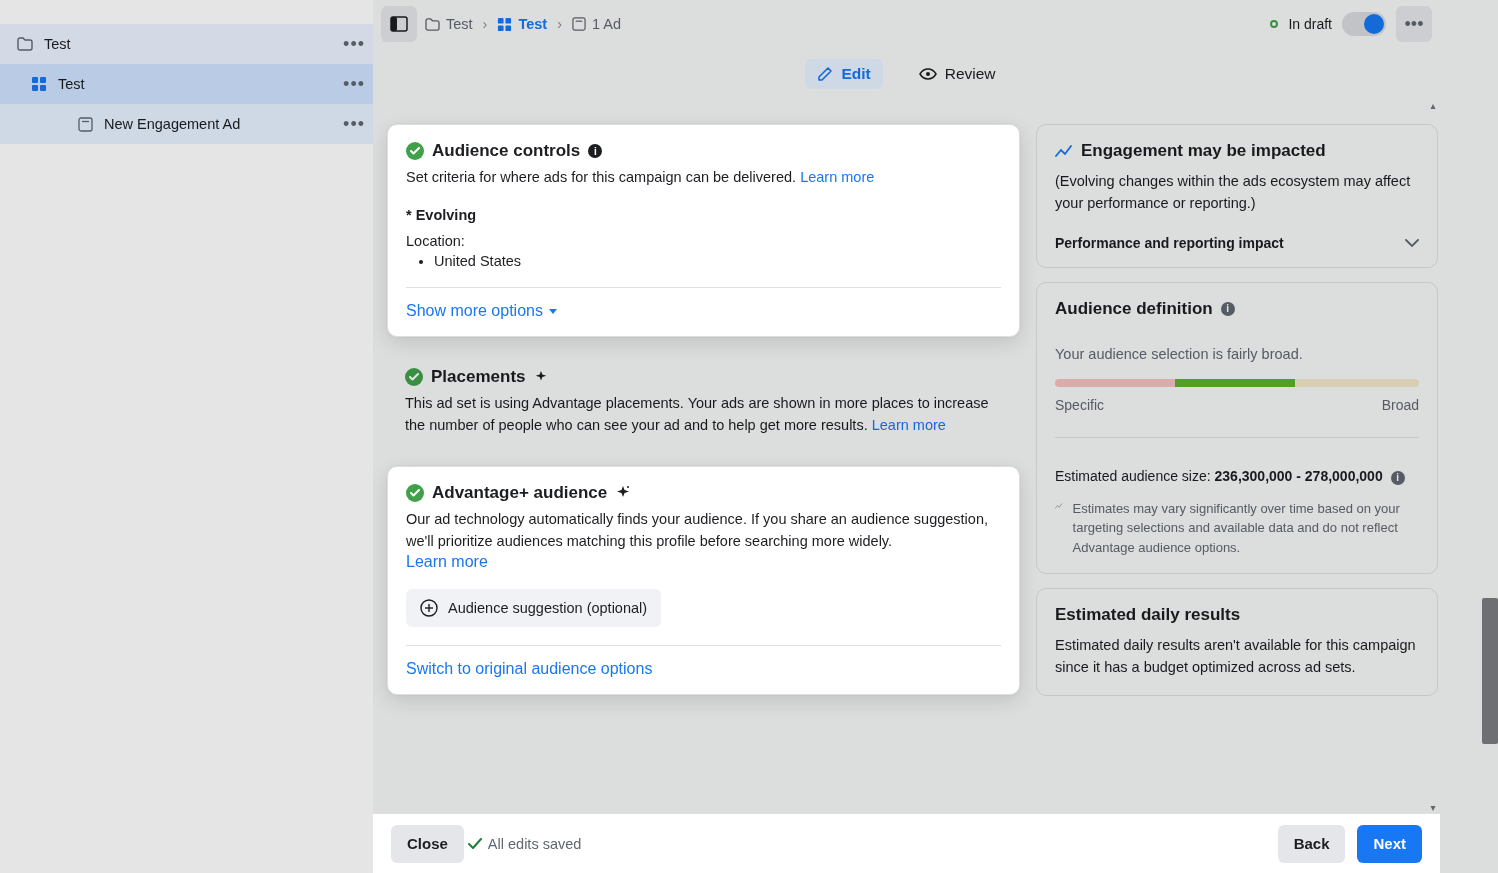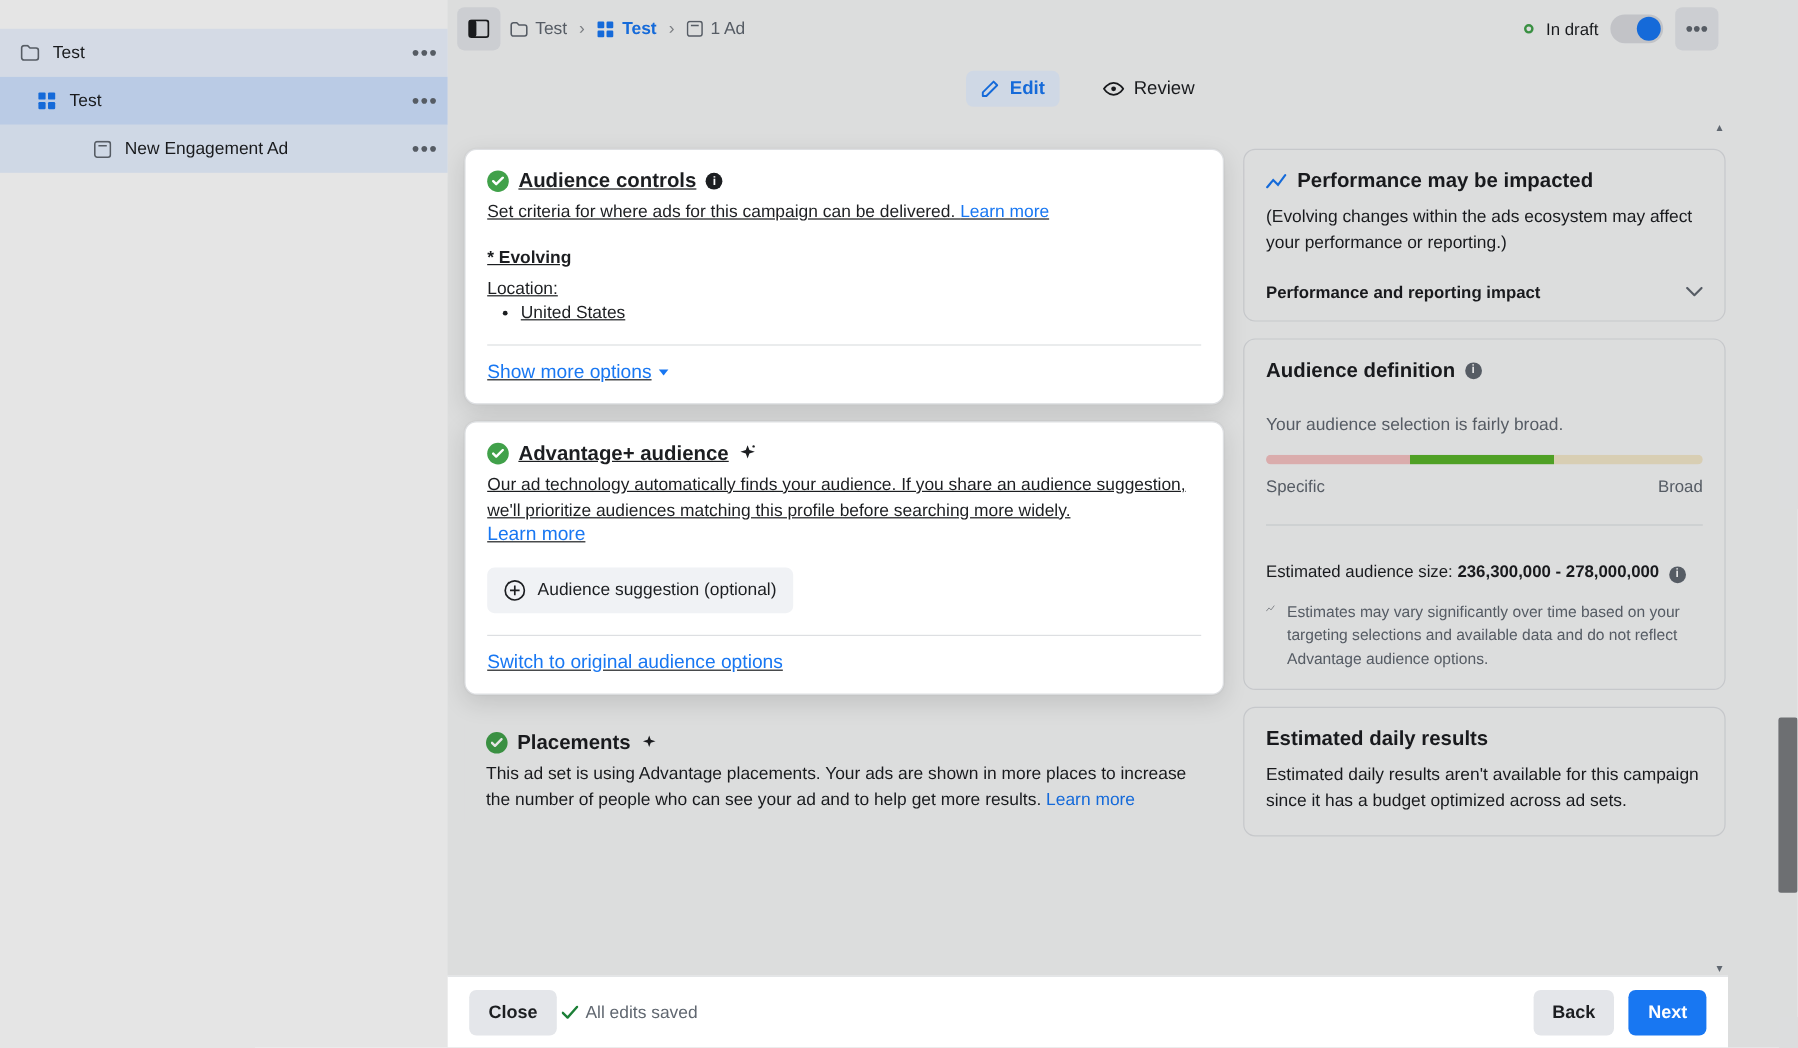--- a/index.html
+++ b/index.html
@@ -37,21 +37,21 @@
   .tabbar{display:flex;justify-content:center;align-items:center;gap:24px;height:40px;margin-top:6px;}
   .tab{display:flex;align-items:center;gap:8px;font-size:15.5px;color:#1c1e21;padding:6px 12px;border-radius:6px;cursor:pointer;}
   .tab.active{background:#e7f1ff;color:#1877f2;font-weight:600;}
 
   
   .content{flex:1;display:flex;gap:16px;padding:0 2px 0 14px;overflow:hidden;position:relative;}
   .col-left{width:633px;display:flex;flex-direction:column;gap:14px;padding-top:30px;}
   .col-right{flex:1;display:flex;flex-direction:column;gap:14px;padding-top:30px;}
 
   .card{background:#ffffff;border:1px solid #dddfe2;border-radius:10px;padding:16px 18px;}
-  .card.highlight{box-shadow:0 0 0 1px rgba(0,0,0,.02),0 6px 20px rgba(0,0,0,.12);position:relative;z-index:6;text-decoration:underline;}
+  .card.highlight{box-shadow:0 0 0 1px rgba(0,0,0,.02),0 6px 20px rgba(0,0,0,.12);position:relative;z-index:6;}
   .card.flat{background:#f5f6f7;}
 
   .card-head{display:flex;align-items:center;gap:8px;margin-bottom:6px;}
   .green-check{width:18px;height:18px;border-radius:50%;background:#41a14a;display:flex;align-items:center;justify-content:center;}
   .green-check svg{stroke:#fff;}
   .card-title{font-size:17px;font-weight:700;color:#1c1e21;}
   .info-dot{width:14px;height:14px;border-radius:50%;background:#1c1e21;color:#fff;font-size:10px;font-weight:700;display:flex;align-items:center;justify-content:center;}
   .desc{font-size:14.5px;color:#1c1e21;line-height:1.5;}
   .link{color:#1877f2;cursor:pointer;}
   .sub-label{font-size:14.5px;font-weight:700;margin-top:18px;color:#1c1e21;}
@@ -213,20 +213,39 @@
         </p>
         <p class="sub-label">* Evolving</p>
         <p class="kv">Location:</p>
         <ul class="loc">
           <li>United States</li>
         </ul>
         <div class="divider"></div>
         <span class="link caret">Show more options</span>
       </div>
 
+      <div class="card flat" style="border:none;">
+        <div class="card-head">
+          <span class="green-check">
+              <svg width="10" height="8" viewBox="0 0 10 8">
+                <path d="M1 4l2.5 2.5L9 1" fill="none" stroke-width="2" stroke-linecap="round" stroke-linejoin="round"></path>
+              </svg>
+            </span>
+          <span class="card-title">Placements</span>
+          <span>
+            <svg width="14" height="14" viewBox="0 0 16 16">
+                <path d="M8 1l1.5 4L14 6.5 9.5 8 8 12 6.5 8 2 6.5 6.5 5 8 1z" fill="#1c1e21"></path>
+              </svg>
+          </span>
+        </div>
+        <p class="desc">
+          <span>This ad set is using Advantage placements. Your ads are shown in more places to increase the number of people who can see your ad and to help get more results. </span><span class="link">Learn more</span>
+        </p>
+      </div>
+
       <div class="card highlight">
         <div class="card-head">
           <span class="green-check">
               <svg width="10" height="8" viewBox="0 0 10 8">
                 <path d="M1 4l2.5 2.5L9 1" fill="none" stroke-width="2" stroke-linecap="round" stroke-linejoin="round"></path>
               </svg>
             </span>
           <span class="card-title">Advantage+ audience</span>
           <span>
             <svg width="16" height="16" viewBox="0 0 16 16">
@@ -242,48 +261,29 @@
               <circle cx="9" cy="9" r="8" fill="none" stroke="#1c1e21" stroke-width="1.4"></circle>
               <line x1="9" y1="5" x2="9" y2="13" stroke="#1c1e21" stroke-width="1.4"></line>
               <line x1="5" y1="9" x2="13" y2="9" stroke="#1c1e21" stroke-width="1.4"></line>
             </svg>
           <span>Audience suggestion (optional)</span>
         </div>
         <div class="divider"></div>
         <span class="link">Switch to original audience options</span>
       </div>
 
-      <div class="card flat" style="border:none;">
-        <div class="card-head">
-          <span class="green-check">
-              <svg width="10" height="8" viewBox="0 0 10 8">
-                <path d="M1 4l2.5 2.5L9 1" fill="none" stroke-width="2" stroke-linecap="round" stroke-linejoin="round"></path>
-              </svg>
-            </span>
-          <span class="card-title">Placements</span>
-          <span>
-            <svg width="14" height="14" viewBox="0 0 16 16">
-                <path d="M8 1l1.5 4L14 6.5 9.5 8 8 12 6.5 8 2 6.5 6.5 5 8 1z" fill="#1c1e21"></path>
-              </svg>
-          </span>
-        </div>
-        <p class="desc">
-          <span>This ad set is using Advantage placements. Your ads are shown in more places to increase the number of people who can see your ad and to help get more results. </span><span class="link">Learn more</span>
-        </p>
-      </div>
-
     </div>
 
     <div class="col-right">
       <div class="card flat">
         <div class="r-title">
           <svg width="18" height="14" viewBox="0 0 18 14">
               <path d="M1 12l5-6 4 4 6-8" fill="none" stroke="#1877f2" stroke-width="1.8" stroke-linecap="round"></path>
             </svg>
-          <span>Performance may be impacted</span>
+          <span>Engagement may be impacted</span>
         </div>
         <p class="r-sub">(Evolving changes within the ads ecosystem may affect your performance or reporting.)</p>
         <div class="impact-row">
           <span>Performance and reporting impact</span>
           <svg width="14" height="8" viewBox="0 0 14 8">
               <path d="M1 1l6 6 6-6" fill="none" stroke="#606770" stroke-width="1.8" stroke-linecap="round"></path>
             </svg>
         </div>
       </div>
 

